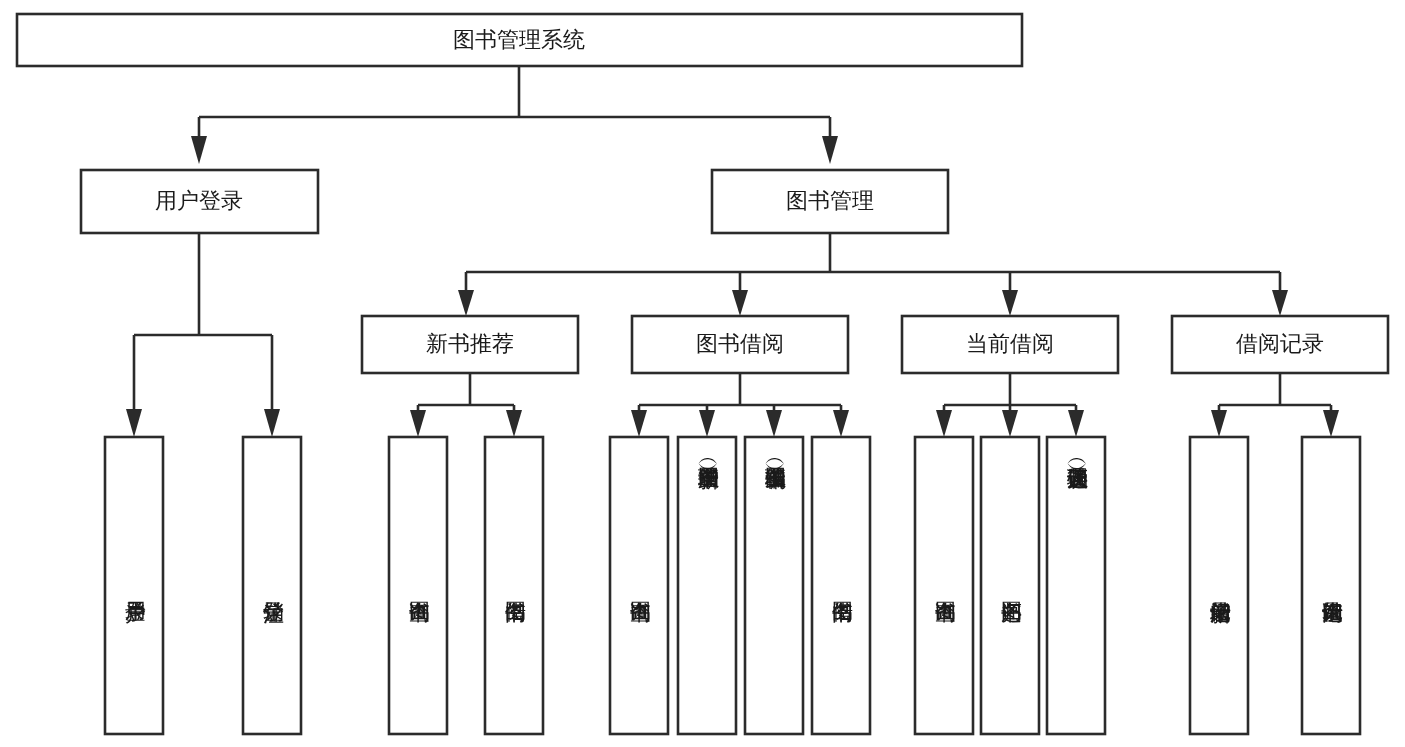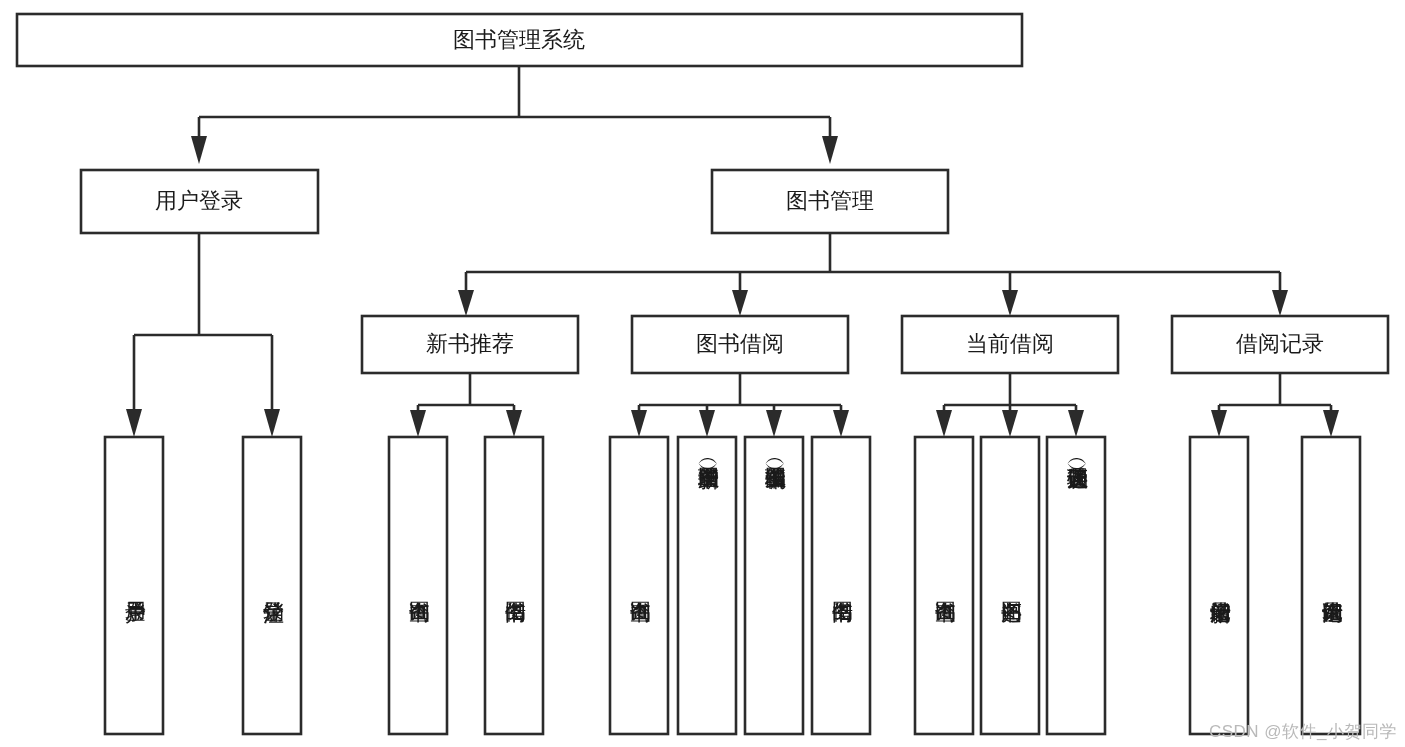--- a/index.html
+++ b/index.html
@@ -231,14 +231,13 @@
       <text class="node-label label-v" x="1219" y="585" writing-mode="tb">新增借阅记录</text>
     </g>
 
     <g>
       <rect class="node-rect" x="1302" y="437" width="58" height="297"></rect>
       <text class="node-label label-v" x="1331" y="585" writing-mode="tb">查询借阅记录</text>
     </g>
 
   </svg>
 
-  <div class="watermark">CSDN @软件_小贺同学</div>
 </div>
 
 </body></html>

